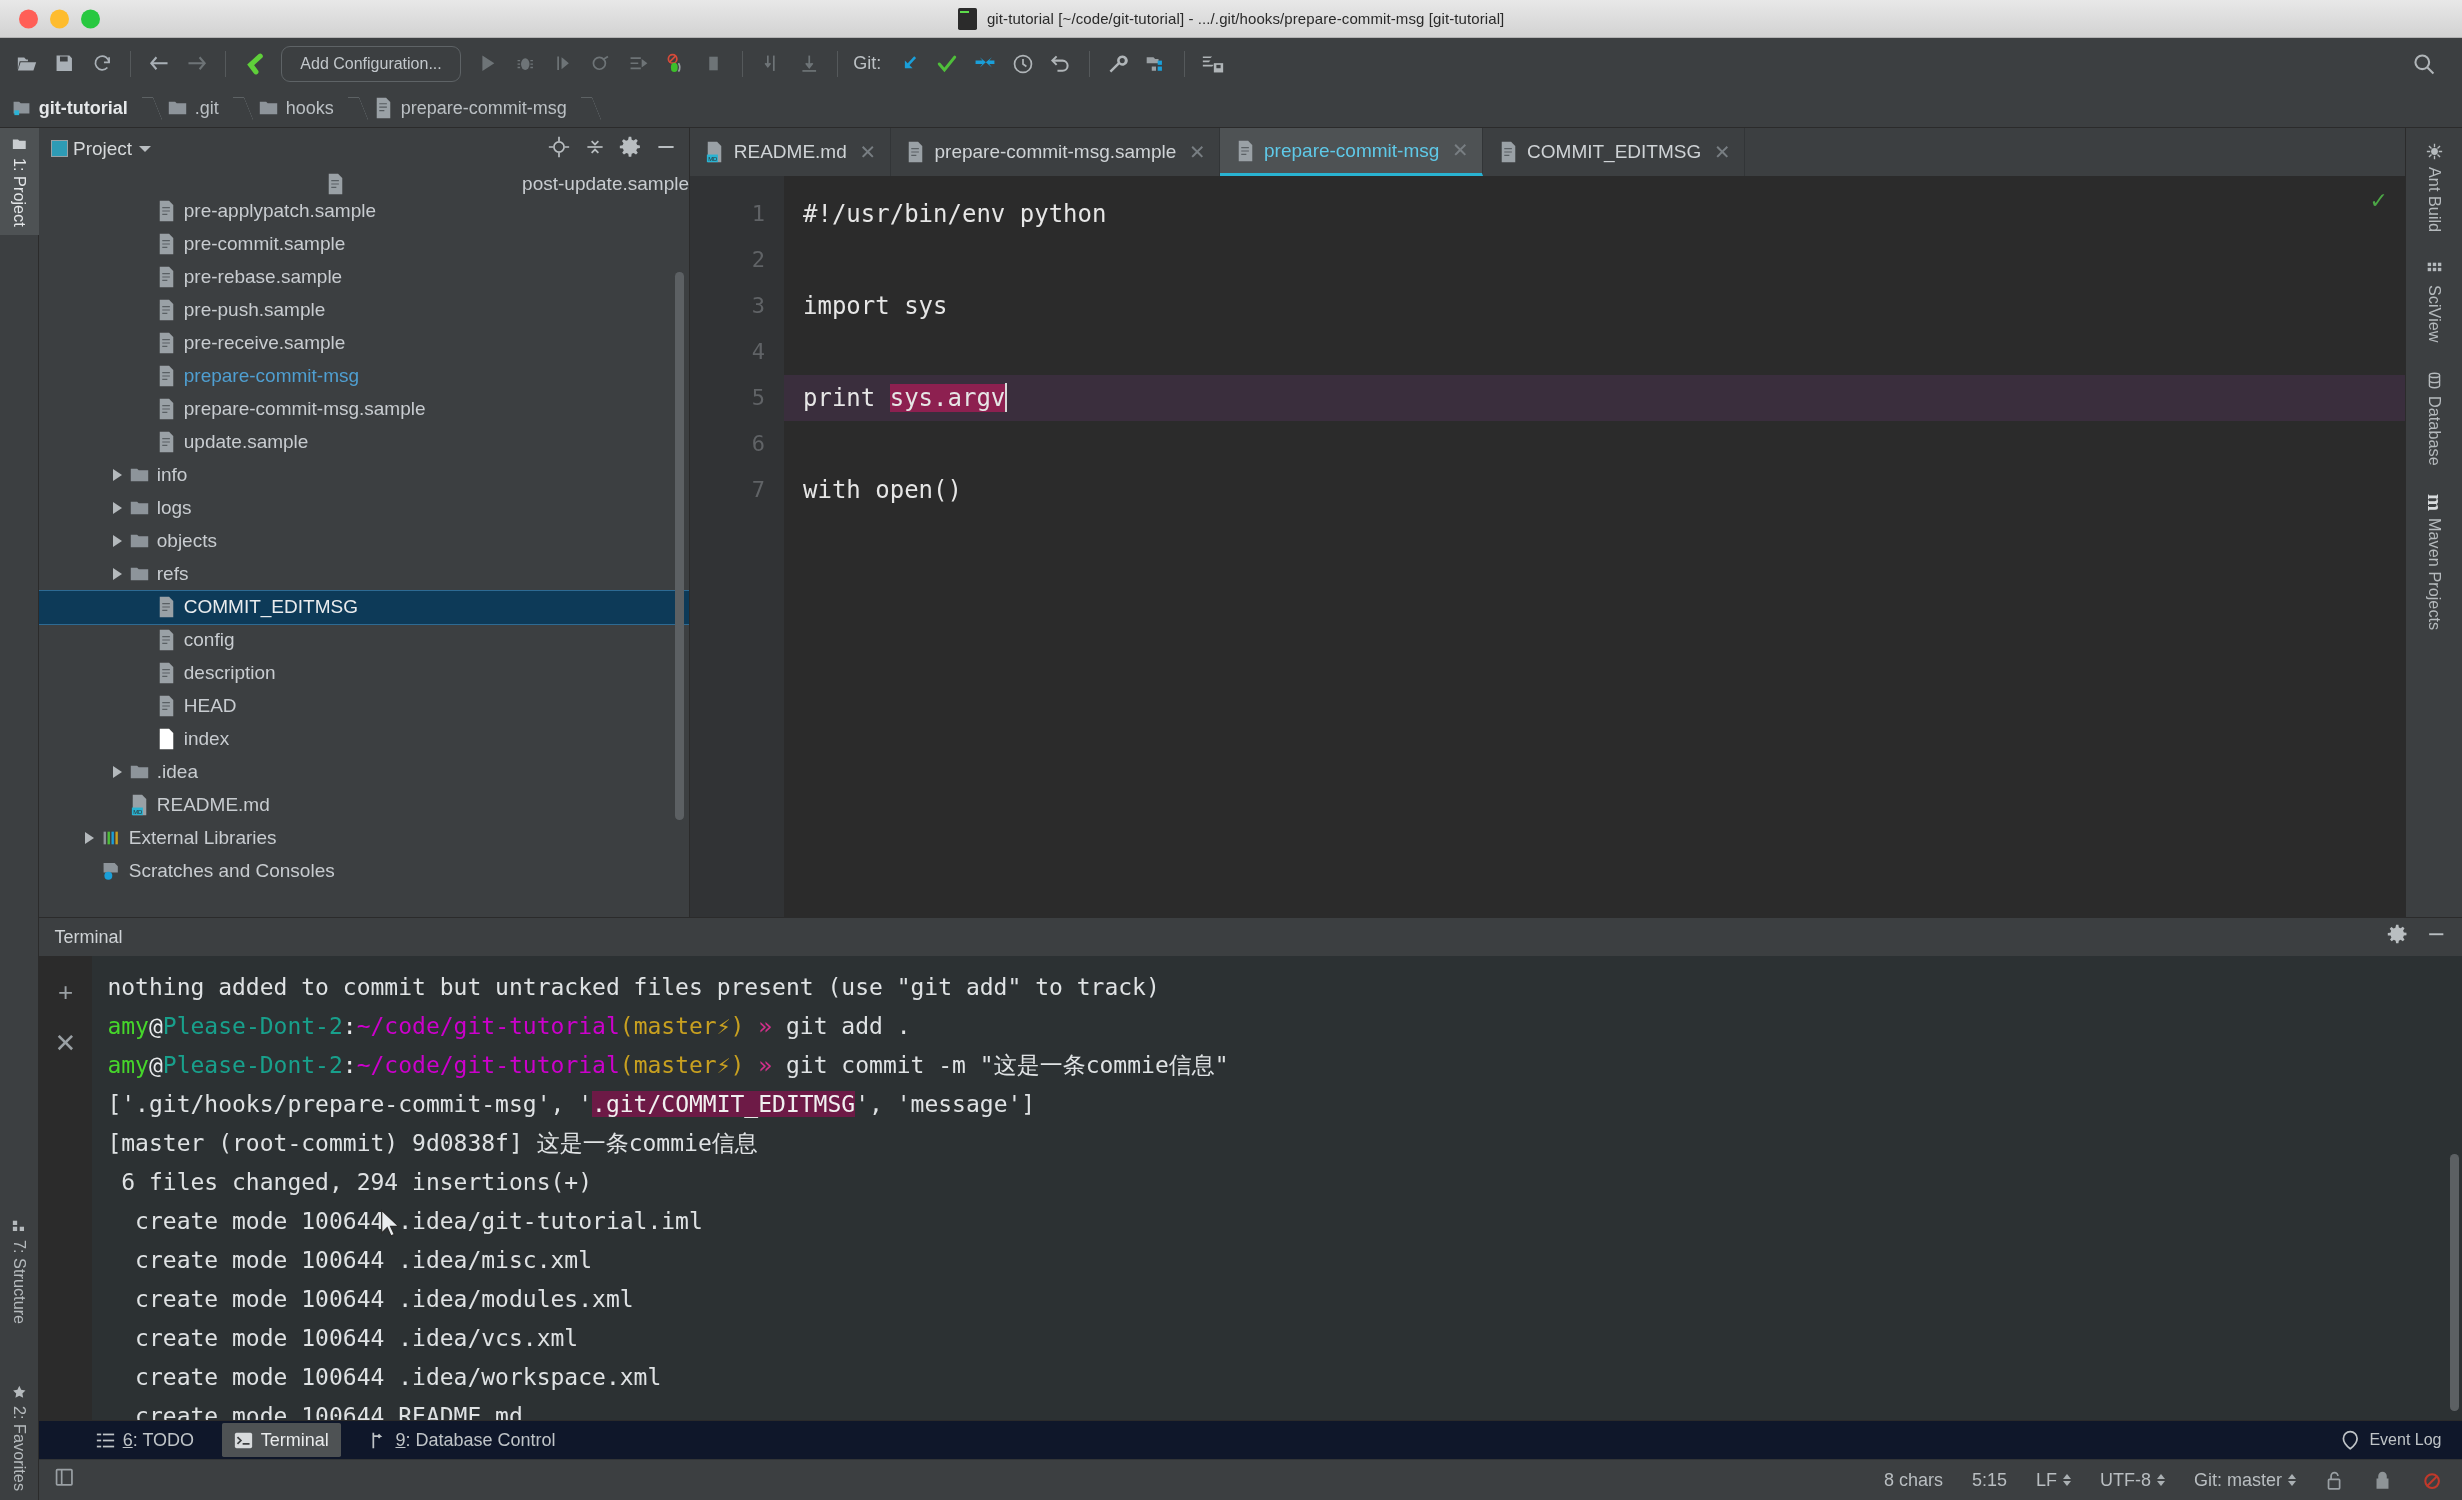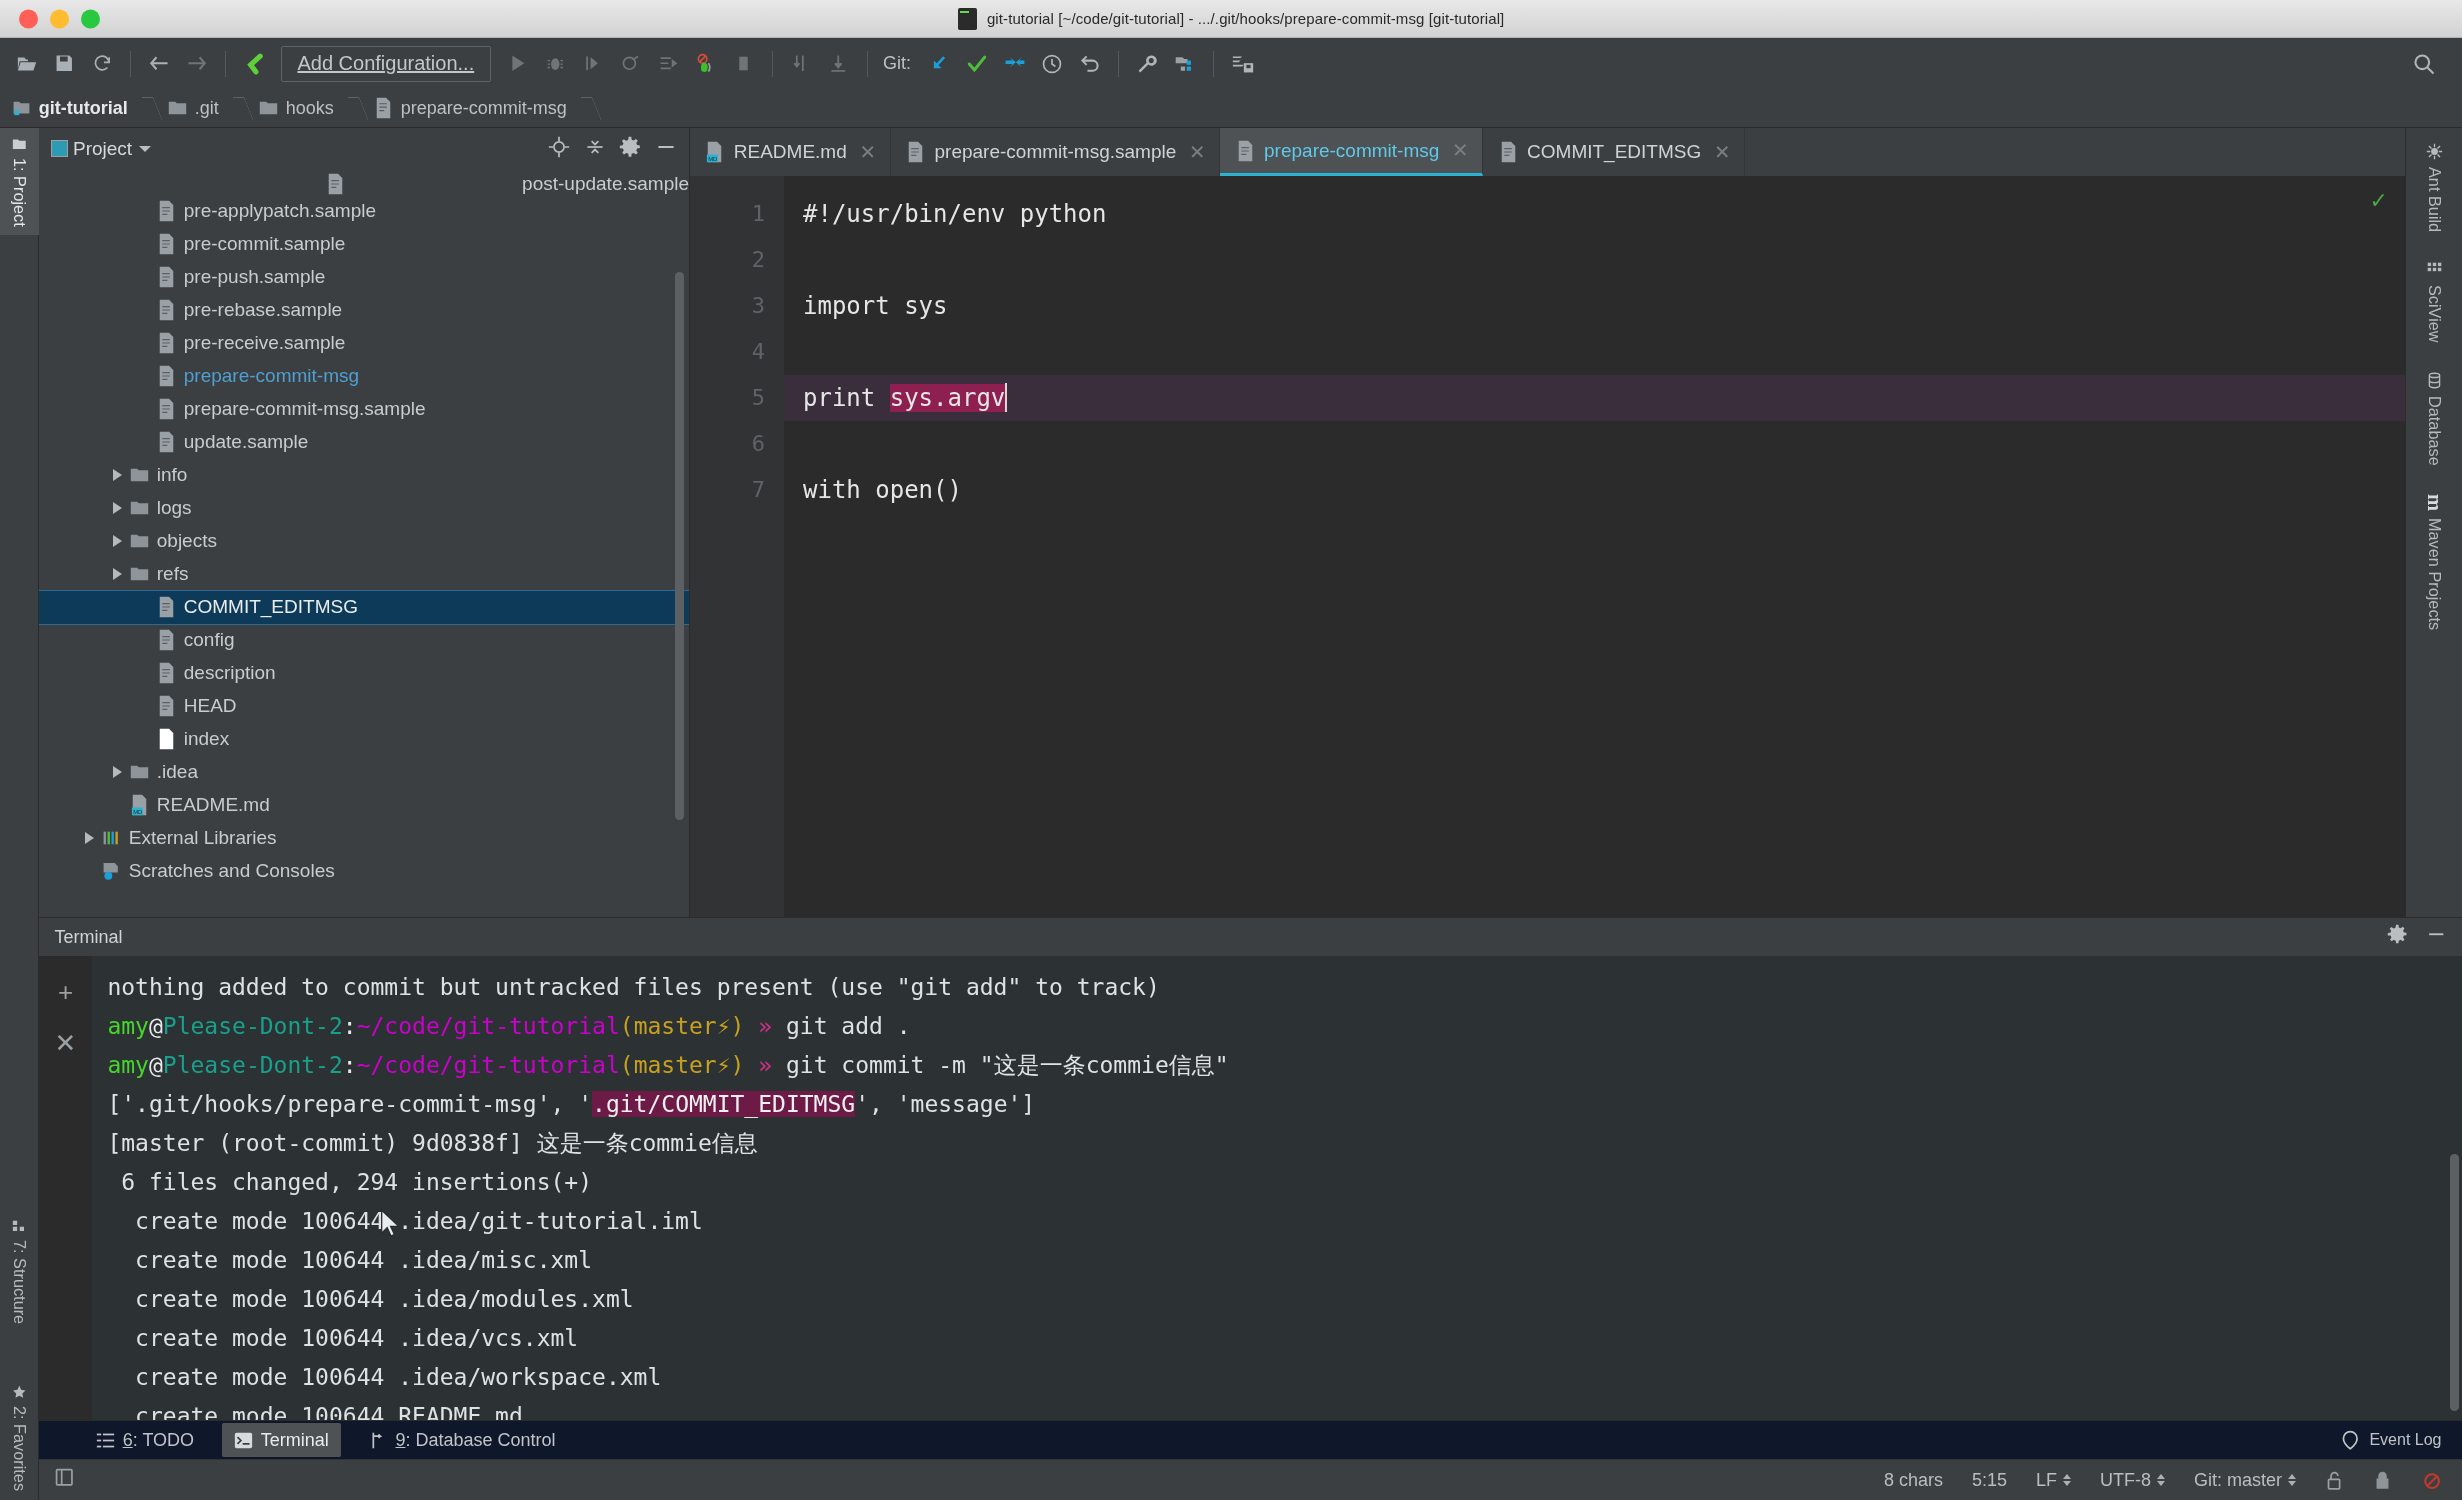--- a/index.html
+++ b/index.html
@@ -19,23 +19,23 @@
   .title-ico:after{content:"";position:absolute;left:2.6px;top:3.4px;width:8.6px;height:2.6px;background:#5ddb4a;}
   .title-txt { font-size:15px; color:#2a2a2a; letter-spacing:0.1px; white-space:nowrap; }
 
   
   .toolbar { height:51px; flex:0 0 51px; background:#3c3f41; display:flex; align-items:center;
     padding-left:8.6px; gap:1.7px; position:relative; }
   .tb { width:36px;height:36px;display:flex;align-items:center;justify-content:center;
         border-radius:3.4px; color:#a9b0b6; }
   .tb svg { display:block; }
   .sep { width:0.9px;height:26px;background:#55595b;margin:0 8.6px; }
-  .addcfg { height:36px; min-width:180px; border:0.9px solid #5e6366; border-radius:2px;
-    display:flex;align-items:center;justify-content:center;color:#c2c7cb;font-size:20px;
-    padding:0 15.4px; margin:0 6.8px;text-decoration:underline; }
+  .addcfg { height:36px; min-width:180px; border:0.9px solid #5e6366; border-radius:9px;
+    display:flex;align-items:center;justify-content:center;color:#c2c7cb;font-size:16px;
+    padding:0 15.4px; margin:0 6.8px; }
   .gitlabel{ color:#bcc1c4; font-size:18px; margin:0 8.6px 0 5.1px;}
   .tb-search{ position:absolute; right:20.5px; top:50%; transform:translateY(-50%); }
 
   
   .crumbs { height:39px; flex:0 0 39px; background:#3c3f41; display:flex; align-items:center;
     padding-left:12px; border-bottom:0.9px solid #2b2b2b; }
   .crumb { display:flex;align-items:center;gap:7.7px; padding-right:10.3px; color:#bbc0c4; font-size:18px;
            position:relative; }
   .crumb.first span.lbl{ color:#e6e8ea; font-weight:bold; }
   .crumb:after{ content:""; width:11px;height:22px; margin-left:10.3px;
@@ -436,31 +436,31 @@
                 <span>pre-commit.sample</span>
               </div>
               <div class="node" style="padding-left: 101px;">
                 <span class="arrow hidden"></span>
                 <span style="display: flex;">
                   <svg class="fileico" width="19" height="22" viewBox="0 0 20 26" fill="#9aa1a6">
                     <path d="M2 1h11l5 5v19H2z"></path>
                     <path d="M5 9h9M5 13h9M5 17h6" stroke="#5a6064" stroke-width="1.4"></path>
                   </svg>
                 </span>
+                <span>pre-rebase.sample</span>
+              </div>
+              <div class="node" style="padding-left: 101px;">
+                <span class="arrow hidden"></span>
+                <span style="display: flex;">
+                  <svg class="fileico" width="19" height="22" viewBox="0 0 20 26" fill="#9aa1a6">
+                    <path d="M2 1h11l5 5v19H2z"></path>
+                    <path d="M5 9h9M5 13h9M5 17h6" stroke="#5a6064" stroke-width="1.4"></path>
+                  </svg>
+                </span>
                 <span>pre-push.sample</span>
-              </div>
-              <div class="node" style="padding-left: 101px;">
-                <span class="arrow hidden"></span>
-                <span style="display: flex;">
-                  <svg class="fileico" width="19" height="22" viewBox="0 0 20 26" fill="#9aa1a6">
-                    <path d="M2 1h11l5 5v19H2z"></path>
-                    <path d="M5 9h9M5 13h9M5 17h6" stroke="#5a6064" stroke-width="1.4"></path>
-                  </svg>
-                </span>
-                <span>pre-rebase.sample</span>
               </div>
               <div class="node" style="padding-left: 101px;">
                 <span class="arrow hidden"></span>
                 <span style="display: flex;">
                   <svg class="fileico" width="19" height="22" viewBox="0 0 20 26" fill="#9aa1a6">
                     <path d="M2 1h11l5 5v19H2z"></path>
                     <path d="M5 9h9M5 13h9M5 17h6" stroke="#5a6064" stroke-width="1.4"></path>
                   </svg>
                 </span>
                 <span>pre-receive.sample</span>

